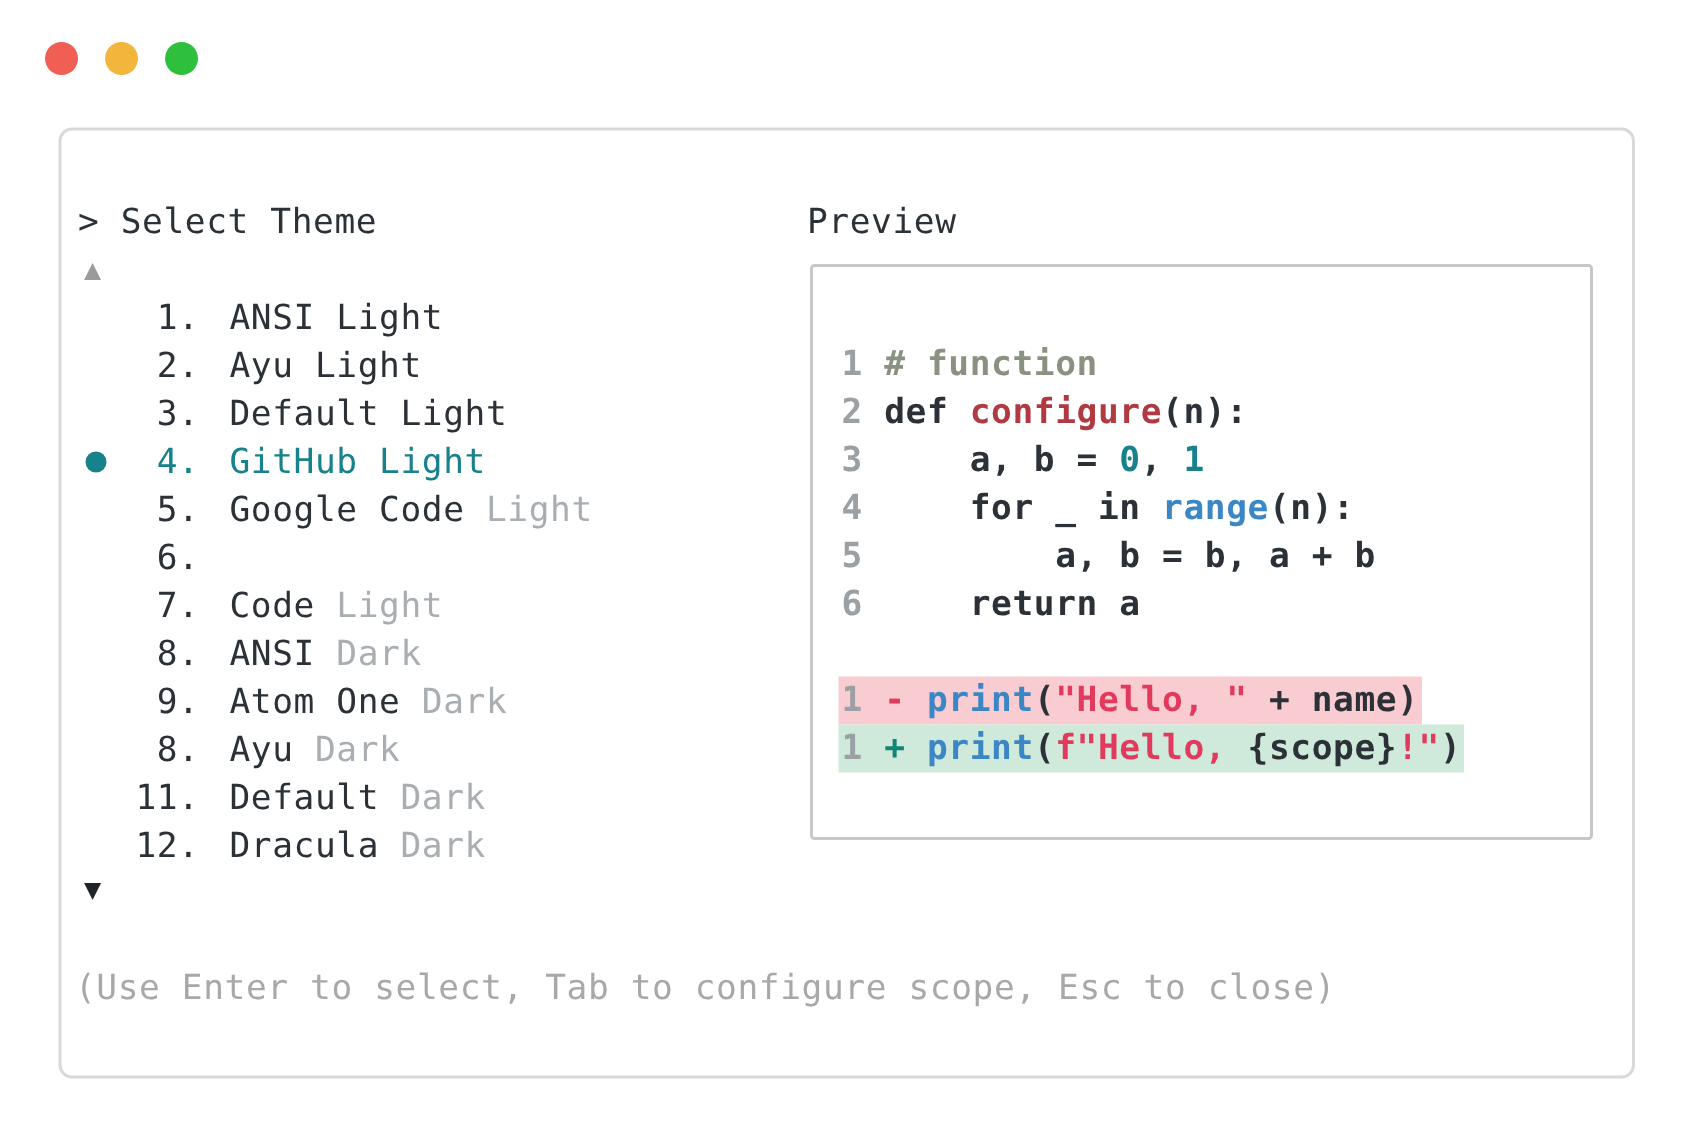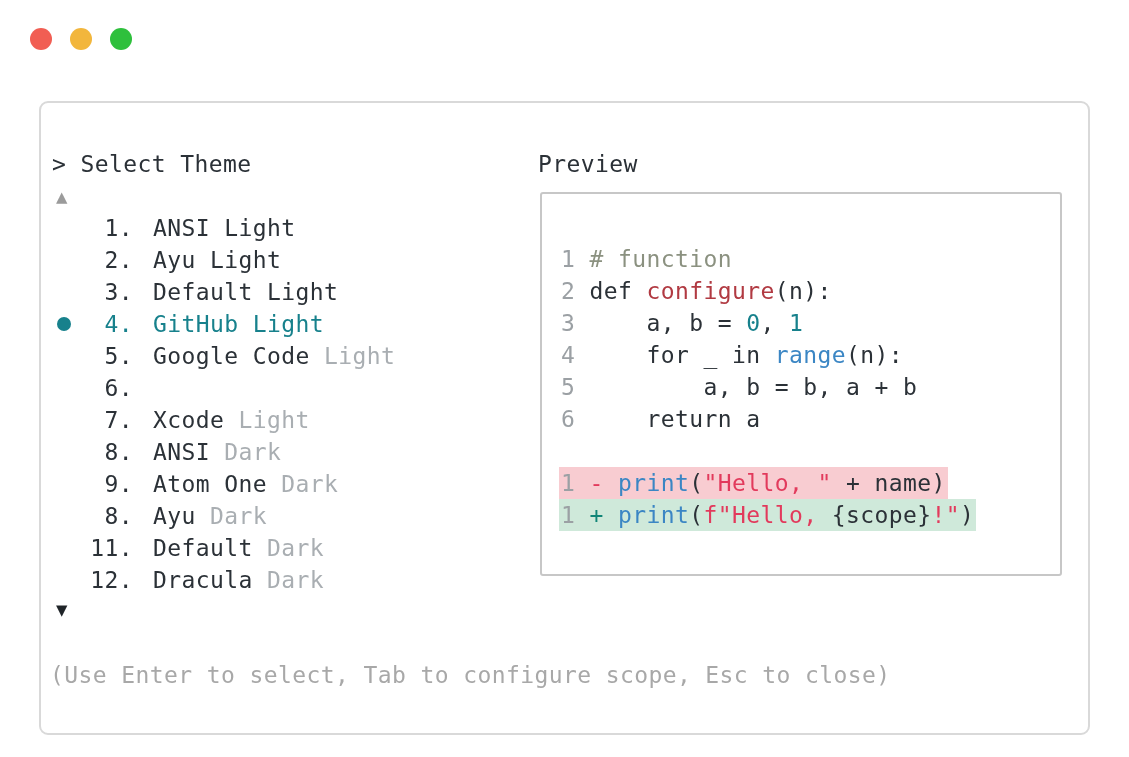--- a/index.html
+++ b/index.html
@@ -17,21 +17,21 @@
     font-size:23px;letter-spacing:0.4px;color:var(--c-dark);
   }
   
   .traffic{position:absolute;left:30px;top:28px;display:flex;gap:18px;}
   .traffic span{width:22px;height:22px;border-radius:50%;display:block;}
   .tl-red{background:var(--t-red);}
   .tl-yellow{background:var(--t-yellow);}
   .tl-green{background:var(--t-green);}
   
   .window{
-    position:absolute;left:39px;top:101px;width:1051px;height:634px;
+    position:absolute;left:39px;top:85px;width:1051px;height:634px;
     border:2px solid #d9d9d9;border-radius:9px;background:#fff;
   }
   .hdr{position:absolute;left:11px;top:45px;height:32px;line-height:32px;white-space:pre;}
   .hdr .prompt{color:var(--c-dark);}
   .preview-label{position:absolute;left:497px;top:45px;height:32px;line-height:32px;}
   .arrow{position:absolute;left:15px;height:32px;line-height:32px;font-size:19px;}
   .arrow-up{top:77px;color:#9b9b9b;}
   .arrow-down{top:490px;color:#1f2428;}
   
   .theme-list{position:absolute;left:0;top:109px;width:480px;}
@@ -43,21 +43,21 @@
   .name-suffix{color:var(--c-suffix);}
   .theme-row.selected .num-col,
   .theme-row.selected .name-main{color:var(--accent);}
   
   .preview-box{
     position:absolute;left:499px;top:89px;width:522px;height:384px;
     border:2px solid #c7c7c7;border-radius:3px;background:#fff;
   }
   .code{position:absolute;left:0;top:49px;width:100%;padding-left:19px;}
   .code-line{height:32px;line-height:32px;white-space:pre;}
-  .hl{display:inline-block;padding:0 2px;margin-left:-2px;height:32px;}
+  .hl{display:inline-block;padding:0 2px;margin-left:-2px;height:32px;font-weight:bold;}
   .hl.removed{background:var(--bg-removed);}
   .hl.added{background:var(--bg-added);}
   .tk-gray{color:var(--c-gray);}
   .tk-dark{color:var(--c-dark);}
   .tk-comment{color:var(--c-comment);}
   .tk-red{color:var(--c-red);}
   .tk-blue{color:var(--c-blue);}
   .tk-teal{color:var(--c-teal);}
   .tk-crimson{color:var(--c-crimson);}
   .tk-green{color:var(--c-green);}
@@ -81,21 +81,21 @@
 
   <div class="arrow arrow-up">▲</div>
 
   <div class="theme-list">
       <div class="theme-row"><span class="bullet-col"></span><span class="num-col">1.</span><span class="name-main">ANSI Light</span></div>
       <div class="theme-row"><span class="bullet-col"></span><span class="num-col">2.</span><span class="name-main">Ayu Light</span></div>
       <div class="theme-row"><span class="bullet-col"></span><span class="num-col">3.</span><span class="name-main">Default Light</span></div>
       <div class="theme-row selected"><span class="bullet-col"><span class="bullet-dot"></span></span><span class="num-col">4.</span><span class="name-main">GitHub Light</span></div>
       <div class="theme-row"><span class="bullet-col"></span><span class="num-col">5.</span><span class="name-main">Google Code</span><span class="name-suffix"> Light</span></div>
       <div class="theme-row"><span class="bullet-col"></span><span class="num-col">6.</span></div>
-      <div class="theme-row"><span class="bullet-col"></span><span class="num-col">7.</span><span class="name-main">Xcode</span><span class="name-suffix"> Light</span></div>
+      <div class="theme-row"><span class="bullet-col"></span><span class="num-col">7.</span><span class="name-main">Code</span><span class="name-suffix"> Light</span></div>
       <div class="theme-row"><span class="bullet-col"></span><span class="num-col">8.</span><span class="name-main">ANSI</span><span class="name-suffix"> Dark</span></div>
       <div class="theme-row"><span class="bullet-col"></span><span class="num-col">9.</span><span class="name-main">Atom One</span><span class="name-suffix"> Dark</span></div>
       <div class="theme-row"><span class="bullet-col"></span><span class="num-col">8.</span><span class="name-main">Ayu</span><span class="name-suffix"> Dark</span></div>
       <div class="theme-row"><span class="bullet-col"></span><span class="num-col">11.</span><span class="name-main">Default</span><span class="name-suffix"> Dark</span></div>
       <div class="theme-row"><span class="bullet-col"></span><span class="num-col">12.</span><span class="name-main">Dracula</span><span class="name-suffix"> Dark</span></div>
     </div>
 
   <div class="arrow arrow-down">▼</div>
 
   <div class="preview-box">

